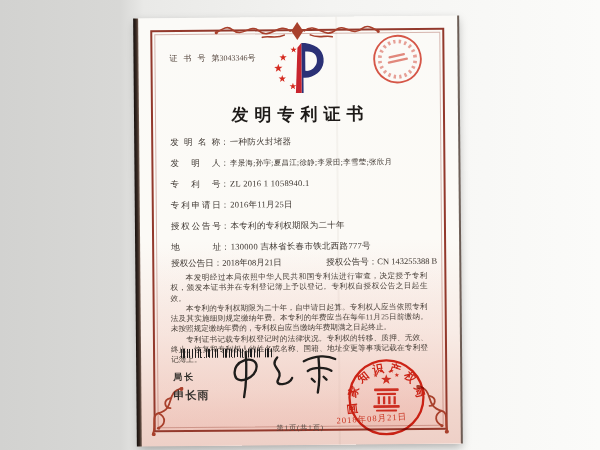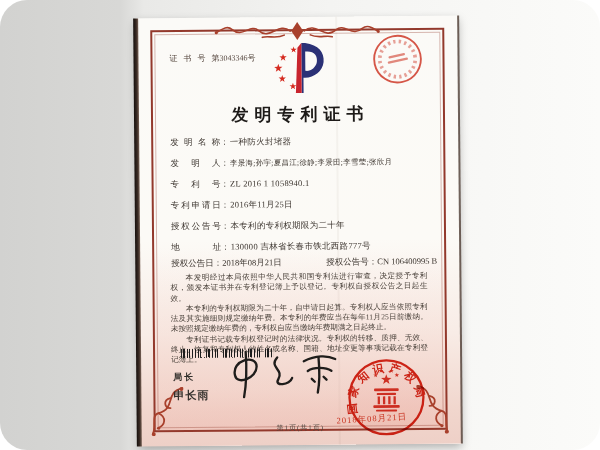--- a/index.html
+++ b/index.html
@@ -3,21 +3,20 @@
 <meta charset="utf-8">
 <style>
   html,body{margin:0;padding:0;}
   body{
     width:600px;height:450px;overflow:hidden;
     font-family:"Liberation Serif","DejaVu Serif",serif;
   }
   .stage{
     position:relative;width:600px;height:450px;
     background:linear-gradient(90deg,#d2d2d0 0%,#d8d8d6 20%,#e9e9e7 24%,#f4f4f2 55%,#fbfbf9 100%);
-    border-radius:27px;
   }
   
   .paper{
     position:absolute;left:137px;top:17px;width:323px;height:428px;
     background:linear-gradient(180deg,#fbfaf7 0%,#fcfaf6 52%,#f8ece6 74%,#f1d6cd 92%,#eed0c7 100%);
     transform:rotate(-0.5deg);
     box-shadow:0 4px 10px rgba(0,0,0,.28);
   }
   .edge-left{position:absolute;left:-2px;top:0;bottom:0;width:5px;
     background:linear-gradient(90deg,#16100d 0%,#3a2b24 60%,#7a6458 100%);}
@@ -159,21 +158,21 @@
     </div>
     <div class="frow" style="top:203px">
       <span class="flabel">授权公告号</span><span class="fcolon">：</span><span class="fval">本专利的专利权期限为二十年</span>
     </div>
     <div class="frow" style="top:224px">
       <span class="flabel">地址</span><span class="fcolon">：</span><span class="fval">130000 吉林省长春市铁北西路777号</span>
     </div>
 
     <div class="grant">
       <span>授权公告日</span><span>：</span><span>2018年08月21日</span>
-      <span class="g2"><span>授权公告号</span><span>：</span><span>CN 106400995 B</span></span>
+      <span class="g2"><span>授权公告号</span><span>：</span><span>CN 143255388 B</span></span>
     </div>
 
     <div class="legal">
       <p>本发明经过本局依照中华人民共和国专利法进行审查，决定授予专利权，颁发本证书并在专利登记簿上予以登记。专利权自授权公告之日起生效。</p>
       <p>本专利的专利权期限为二十年，自申请日起算。专利权人应当依照专利法及其实施细则规定缴纳年费。本专利的年费应当在每年11月25日前缴纳。未按照规定缴纳年费的，专利权自应当缴纳年费期满之日起终止。</p>
       <p>专利证书记载专利权登记时的法律状况。专利权的转移、质押、无效、终止、恢复和专利权人的姓名或名称、国籍、地址变更等事项记载在专利登记簿上。</p>
     </div>
 
     <div class="barcode"></div>
 

